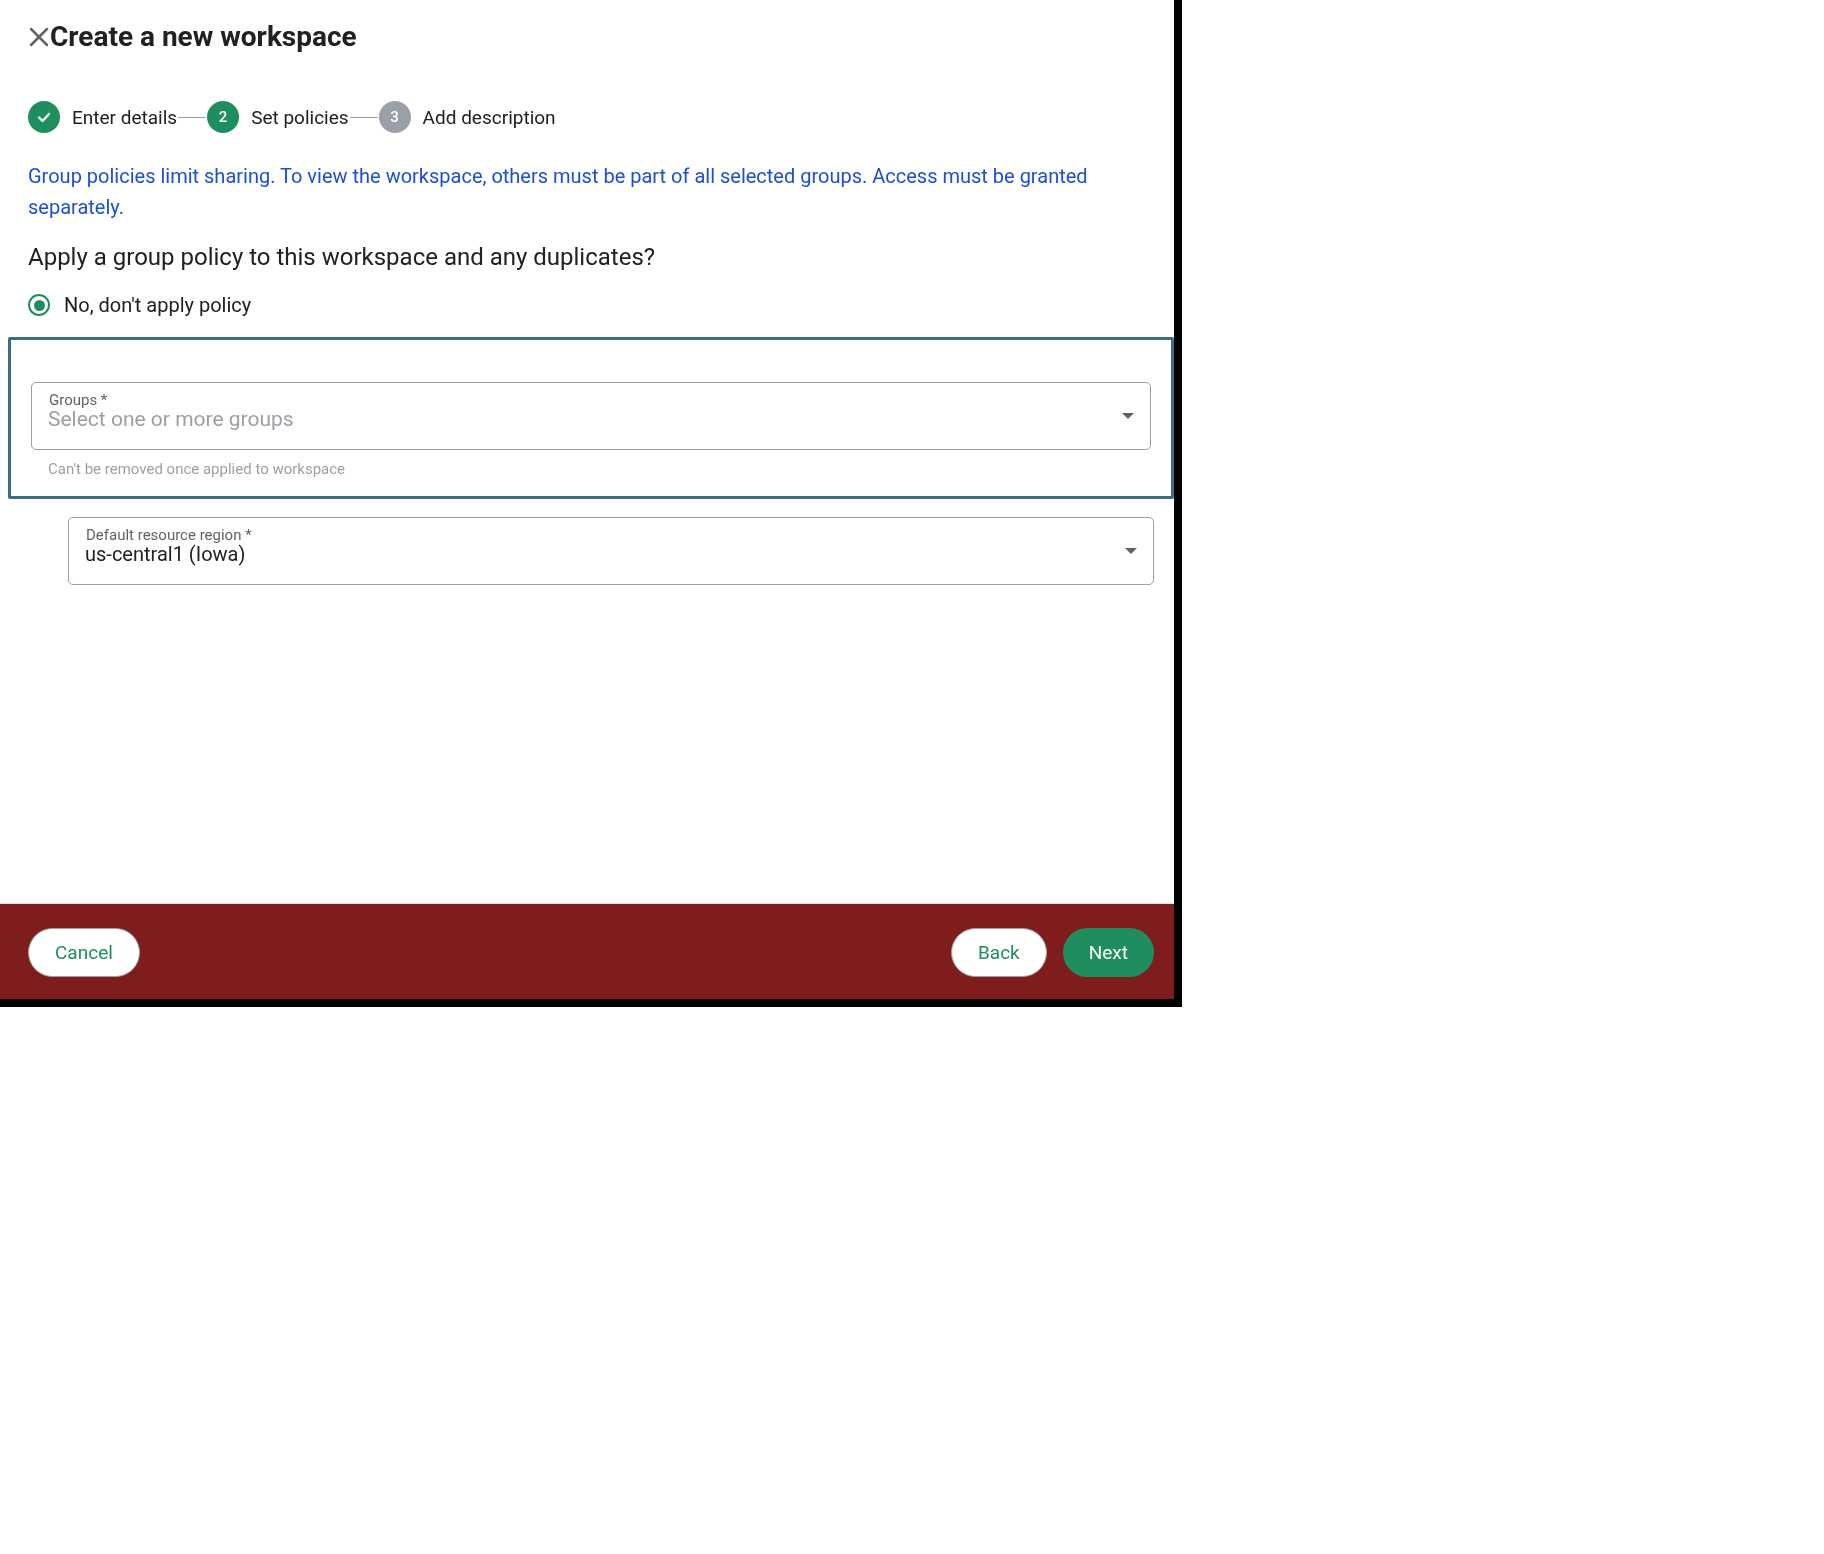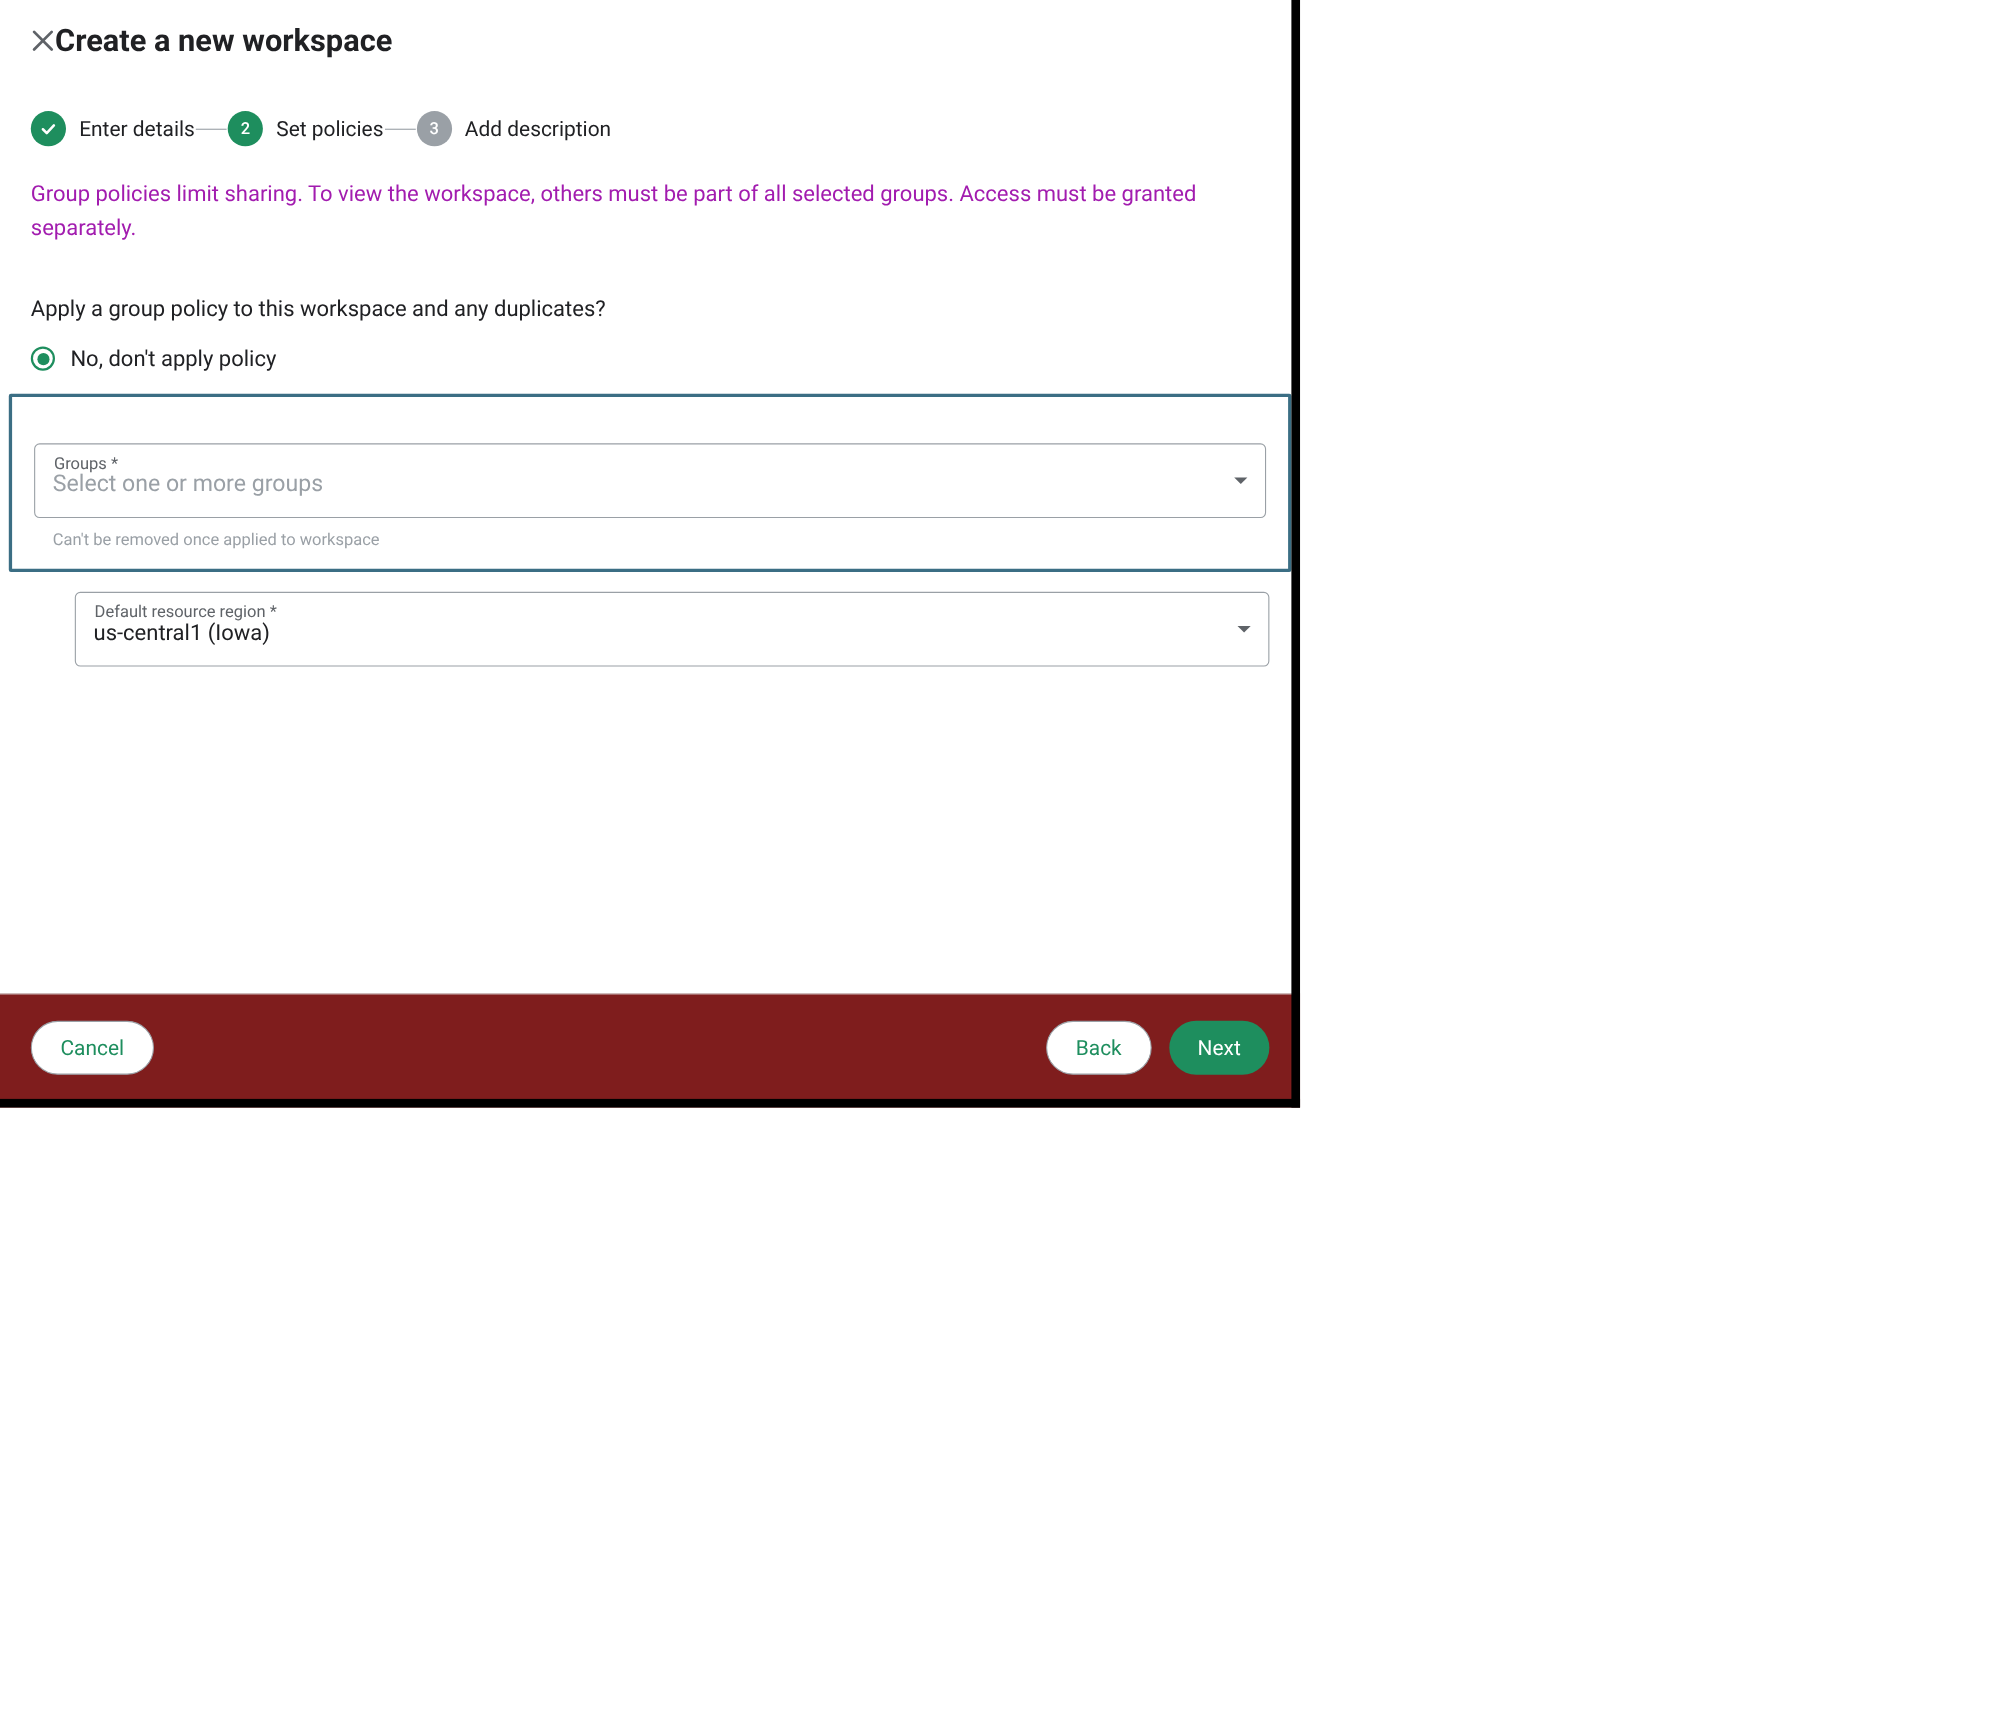--- a/index.html
+++ b/index.html
@@ -74,25 +74,25 @@
       width: 28px;
       height: 1px;
       background: #9aa0a6;
     }
     .content {
       padding: 0 28px;
     }
     .description {
       font-size: 20px;
       line-height: 1.55;
-      color: #a21caf;
-      margin-bottom: 45px;
+      color: #1d4ed8;
+      margin-bottom: 20px;
     }
     .question {
-      font-size: 20px;
+      font-size: 24px;
       color: #202124;
       margin-bottom: 22px;
     }
     .radio-option {
       display: flex;
       align-items: center;
       gap: 14px;
       margin-bottom: 20px;
     }
     .radio {

